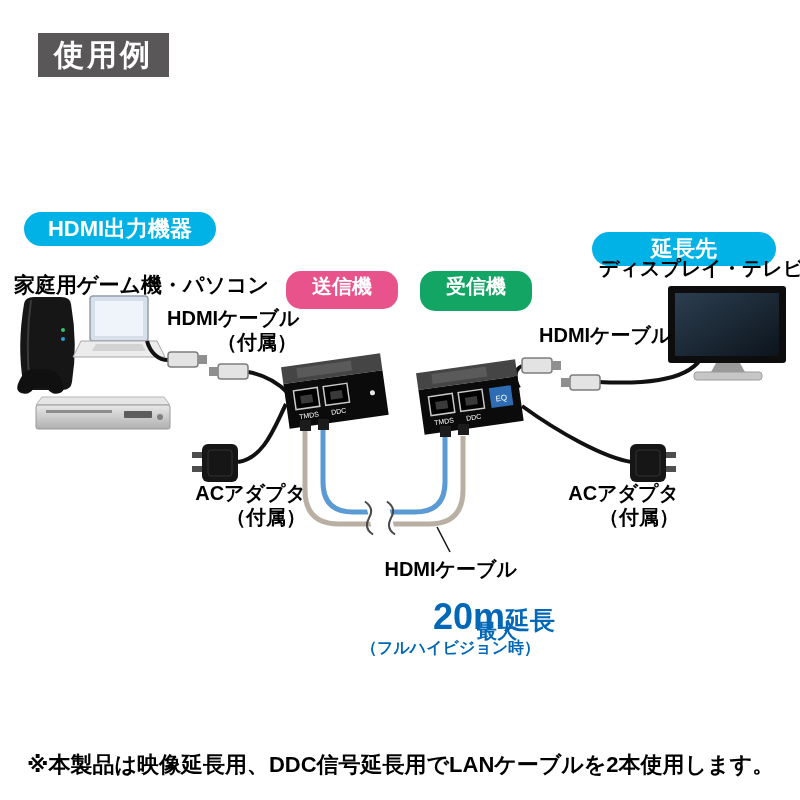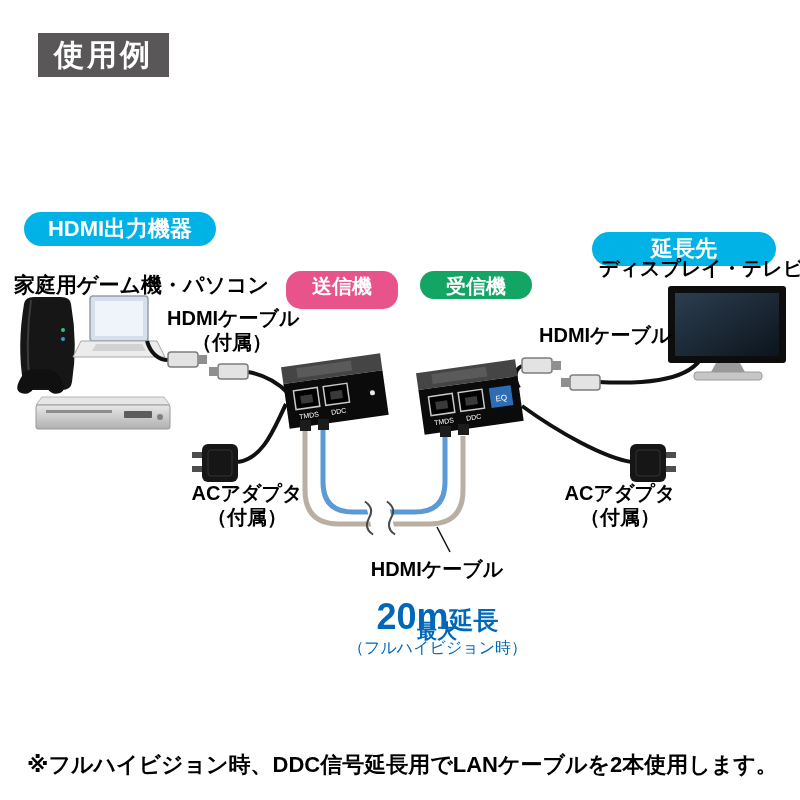--- a/index.html
+++ b/index.html
@@ -6,21 +6,21 @@
   .stage{position:relative;width:800px;height:800px;background:#ffffff;overflow:hidden;
          font-family:"Liberation Sans","DejaVu Sans",sans-serif;}
   .abs{position:absolute;}
   .badge{background:var(--badge,#595757);color:#fff;font-weight:bold;font-size:30px;
          line-height:44px;padding:0 16px;letter-spacing:3px;}
   .pill{color:#fff;font-weight:bold;text-align:center;}
   .pill.cyan{background:var(--cyan,#00b2e5);font-size:22px;line-height:34px;border-radius:17px;}
   .pill.pink{background:var(--pink,#e9538c);font-size:20px;line-height:30px;border-radius:15px;}
   .pill.green{background:var(--green,#12a564);font-size:20px;line-height:30px;border-radius:15px;}
   .lbl{font-weight:bold;color:#000;font-size:20px;white-space:nowrap;}
-  .ctr{text-align:center;}
+  .ctr{text-align:right;}
   .blue{color:var(--blue,#0068b7);}
   .note{font-weight:bold;font-size:22px;color:#000;white-space:nowrap;}
 </style>
 </head>
 <body>
 
 <div class="stage">
 
   <svg class="abs" style="left:0;top:0" width="800" height="800" viewBox="0 0 800 800">
     <defs>
@@ -150,35 +150,35 @@
 
   <div class="abs badge" style="left:38px;top:33px;">使用例</div>
 
   <div class="abs pill cyan" style="left:24px;top:212px;width:192px;height:34px;">HDMI出力機器</div>
   <div class="abs lbl" style="left:14px;top:255px;font-size:21px;margin-top:16px;">家庭用ゲーム機・パソコン</div>
 
   <div class="abs pill cyan" style="left:592px;top:212px;width:184px;height:34px;margin-top:20px;">延長先</div>
   <div class="abs lbl" style="left:599px;top:255px;font-size:20px;">ディスプレイ・テレビ</div>
 
   <div class="abs pill pink" style="left:286px;top:271px;width:112px;height:38px;">送信機</div>
-  <div class="abs pill green" style="left:420px;top:271px;width:112px;height:28px;text-align:center;">受信機</div>
+  <div class="abs pill green" style="left:420px;top:271px;width:112px;height:40px;text-align:center;">受信機</div>
 
   <div class="abs lbl" style="left:167px;top:305px;">HDMIケーブル</div>
   <div class="abs lbl ctr" style="left:167px;top:329px;width:130px;">（付属）</div>
 
   <div class="abs lbl" style="left:539px;top:322px;">HDMIケーブル</div>
 
   <div class="abs lbl ctr" style="left:188px;top:480px;width:118px;">ACアダプタ</div>
   <div class="abs lbl ctr" style="left:188px;top:504px;width:118px;">（付属）</div>
 
   <div class="abs lbl ctr" style="left:561px;top:480px;width:118px;">ACアダプタ</div>
   <div class="abs lbl ctr" style="left:561px;top:504px;width:118px;">（付属）</div>
 
   <div class="abs lbl ctr" style="left:357px;top:556px;width:160px;">HDMIケーブル</div>
   <div class="abs lbl ctr blue" style="left:357px;top:582px;width:160px;font-size:20px;margin-top:36px;">最大</div>
   <div class="abs ctr blue" style="left:320px;top:599px;width:235px;font-weight:bold;line-height:1;">
     <span style="font-size:36px;">20m</span><span style="font-size:25px;margin-top:37px;">延長</span>
   </div>
-  <div class="abs ctr blue" style="left:320px;top:638px;width:235px;font-weight:normal;font-size:16px;">（フルハイビジョン時）</div>
+  <div class="abs ctr blue" style="left:305px;top:638px;width:235px;font-weight:bold;font-size:16px;">（フルハイビジョン時）</div>
 
-  <div class="abs note" style="left:27px;top:750px;">※フルハイビジョン時、DDC信号延長用でLANケーブルを2本使用します。</div>
+  <div class="abs note" style="left:27px;top:750px;">※本製品は映像延長用、DDC信号延長用でLANケーブルを2本使用します。</div>
 
 </div>
 
 </body></html>

